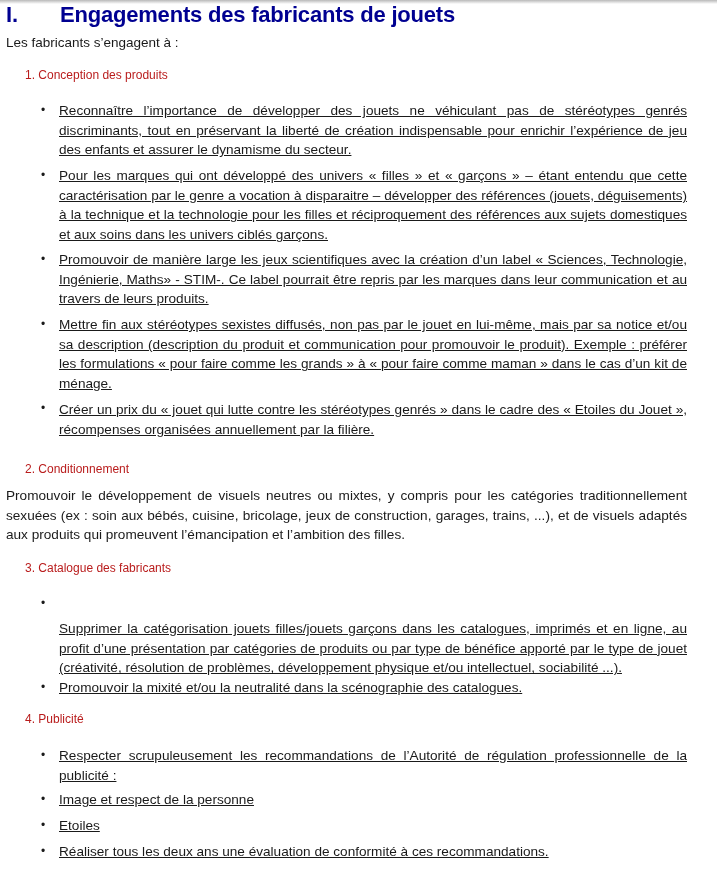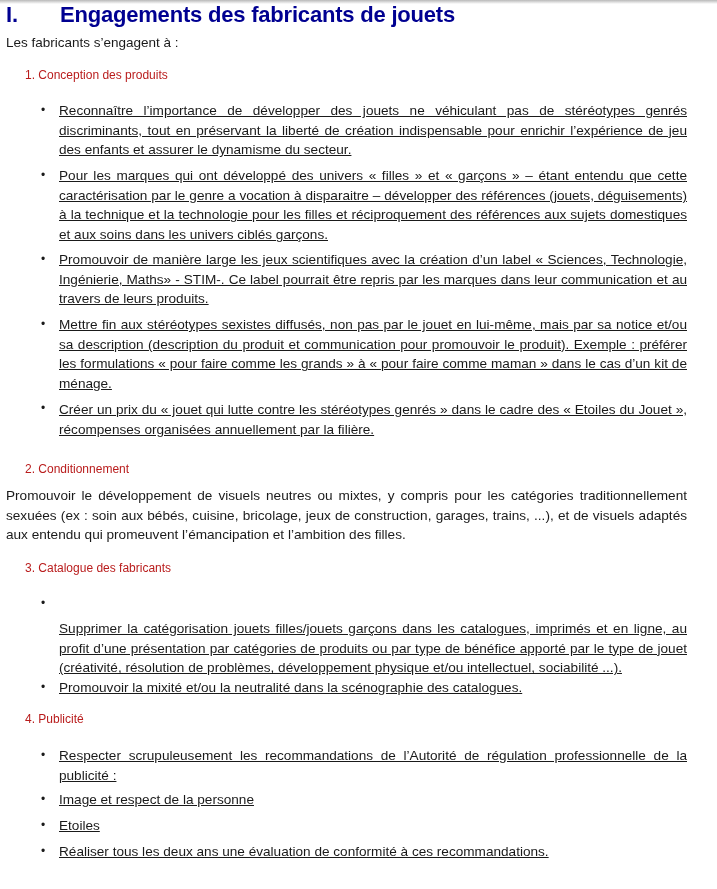--- a/index.html
+++ b/index.html
@@ -59,21 +59,21 @@
   <span class="bullet" style="top:250px;">•</span>
   <div class="para btext" style="top:250px;">Promouvoir de manière large les jeux scientifiques avec la création d’un label « Sciences, Technologie, Ingénierie, Maths» - STIM-. Ce label pourrait être repris par les marques dans leur communication et au travers de leurs produits.</div>
 
   <span class="bullet" style="top:315px;">•</span>
   <div class="para btext" style="top:315px;">Mettre fin aux stéréotypes sexistes diffusés, non pas par le jouet en lui-même, mais par sa notice et/ou sa description (description du produit et communication pour promouvoir le produit). Exemple : préférer les formulations « pour faire comme les grands » à « pour faire comme maman » dans le cas d’un kit de ménage.</div>
 
   <span class="bullet" style="top:399px;">•</span>
   <div class="para btext" style="top:400px;">Créer un prix du « jouet qui lutte contre les stéréotypes genrés »  dans le cadre des « Etoiles du Jouet », récompenses organisées annuellement par la filière.</div>
 
   <div class="h2" style="top:454px;margin-top:8px;">2. Conditionnement</div>
-  <div class="para full" style="top:486px;">Promouvoir le développement de visuels neutres ou mixtes, y compris pour les catégories traditionnellement sexuées (ex : soin aux bébés, cuisine, bricolage, jeux de construction, garages, trains, ...), et de visuels adaptés aux entendu qui  promeuvent l’émancipation et l’ambition des filles.</div>
+  <div class="para full" style="top:486px;">Promouvoir le développement de visuels neutres ou mixtes, y compris pour les catégories traditionnellement sexuées (ex : soin aux bébés, cuisine, bricolage, jeux de construction, garages, trains, ...), et de visuels adaptés aux produits qui  promeuvent l’émancipation et l’ambition des filles.</div>
 
   <div class="h2" style="top:561px;">3. Catalogue des fabricants</div>
 
   <span class="bullet" style="top:594px;">•</span>
   <div class="para btext" style="top:594px;margin-top:25px;">Supprimer la catégorisation jouets filles/jouets garçons dans les catalogues, imprimés et en ligne, au profit d’une présentation par catégories de produits ou par type de bénéfice apporté par le type de jouet (créativité, résolution de problèmes, développement physique et/ou intellectuel, sociabilité ...).</div>
 
   <span class="bullet" style="top:678px;">•</span>
   <div class="para btext" style="top:678px;">Promouvoir la mixité et/ou la neutralité dans la scénographie des catalogues.</div>
 
   <div class="h2" style="top:712px;">4. Publicité</div>

